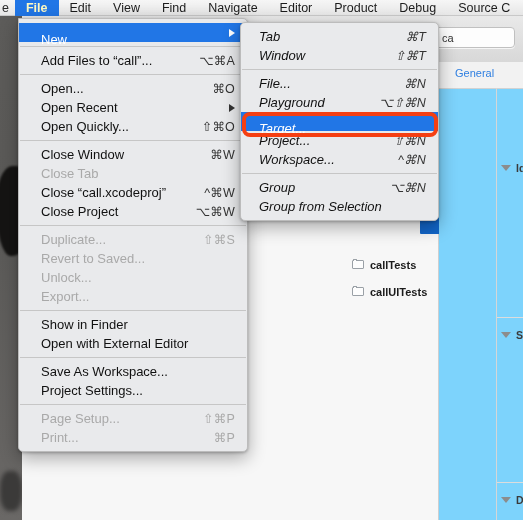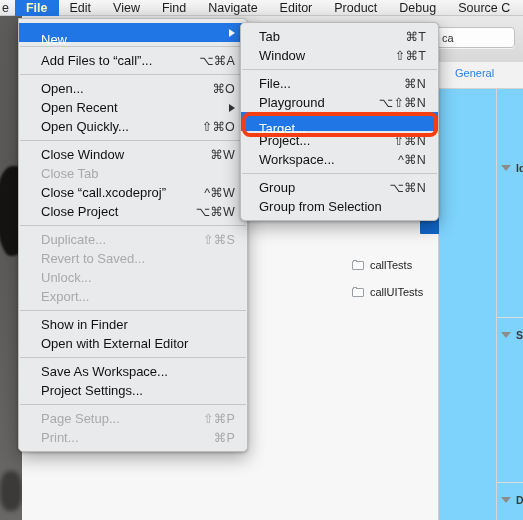--- a/index.html
+++ b/index.html
@@ -82,22 +82,23 @@
     width: 416px; bottom: 0;
     background: #f7f7f7;
     border-right: 1px solid #cfcfcf;
   }
   .nav-row {
     position: absolute;
     font-size: 11px;
     color: #1b1b1b;
     white-space: nowrap;
     display: flex;
-    align-items: flex-end;
+    align-items: flex-start;
     gap: 5px;
+    font-weight: bold;
   }
   .folder-icon {
     width: 13px; height: 11px;
     position: relative;
     display: inline-block;
     flex: none;
   }
   .folder-icon:before {
     content: "";
     position: absolute;
@@ -271,21 +272,21 @@
   }
   .mi.highlight .arrow { border-left-color: #ffffff; }
 
   .sep {
     height: 1px;
     background: #c6c6c6;
     margin: 4px 1px;
   }
 
   
-  .new-menu .mi { padding-left: 18px; padding-right: 12px; height: 19px; }
+  .new-menu .mi { padding-left: 18px; padding-right: 12px; height: 19px; font-style: italic; }
 
   
   .annot-rect {
     position: absolute;
     left: 242px; top: 112px;
     width: 196px; height: 25px;
     border: 4px solid #f53f12;
     border-radius: 8px;
     box-sizing: border-box;
     pointer-events: none;

